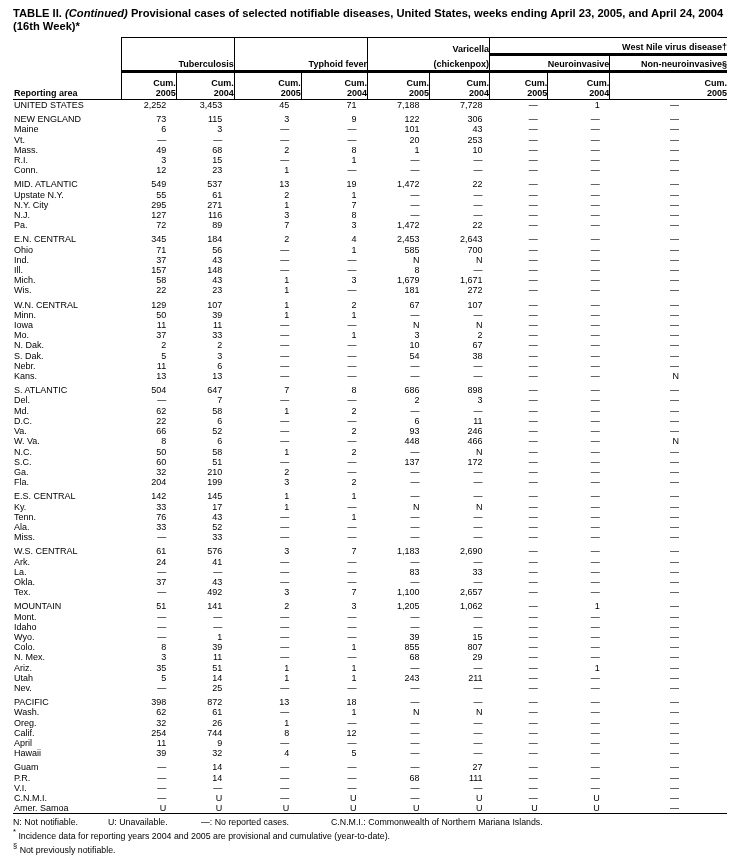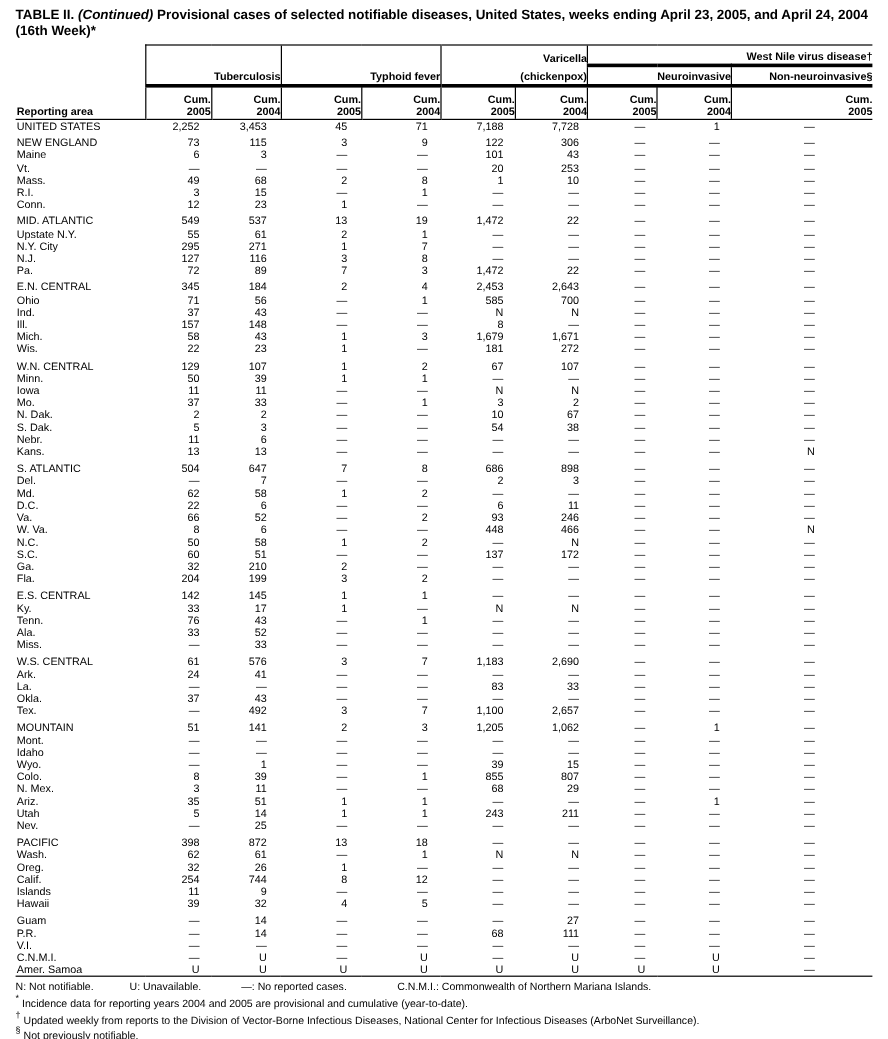--- a/index.html
+++ b/index.html
@@ -856,21 +856,21 @@
           <td>744</td>
           <td>8</td>
           <td>12</td>
           <td>—</td>
           <td>—</td>
           <td>—</td>
           <td>—</td>
           <td>—</td>
         </tr>
         <tr>
-          <td>Islands</td>
+          <td>April</td>
           <td>11</td>
           <td>9</td>
           <td>—</td>
           <td>—</td>
           <td>—</td>
           <td>—</td>
           <td>—</td>
           <td>—</td>
           <td>—</td>
         </tr>
@@ -954,18 +954,17 @@
 
   <div class="footer">
     <div class="legend">
       <span class="li"><span>N:</span> <span>Not notifiable.</span></span>
       <span class="li"><span>U:</span> <span>Unavailable.</span></span>
       <span class="li"><span>—:</span> <span>No reported cases.</span></span>
       <span class="li"><span>C.N.M.I.:</span> <span>Commonwealth of Northern Mariana Islands.</span></span>
     </div>
     <div class="notes">
       <div><sup>*</sup> <span>Incidence data for reporting years 2004 and 2005 are provisional and cumulative (year-to-date).</span></div>
-      <div><sup>†</sup> <span>Updated weekly from reports to the Division of Vector-Borne Infectious Diseases, National Center for Infectious Diseases (ArboNet Surveillance).</span></div>
       <div><sup>§</sup> <span>Not previously notifiable.</span></div>
     </div>
   </div>
 
 </div>
 
 </body></html>

